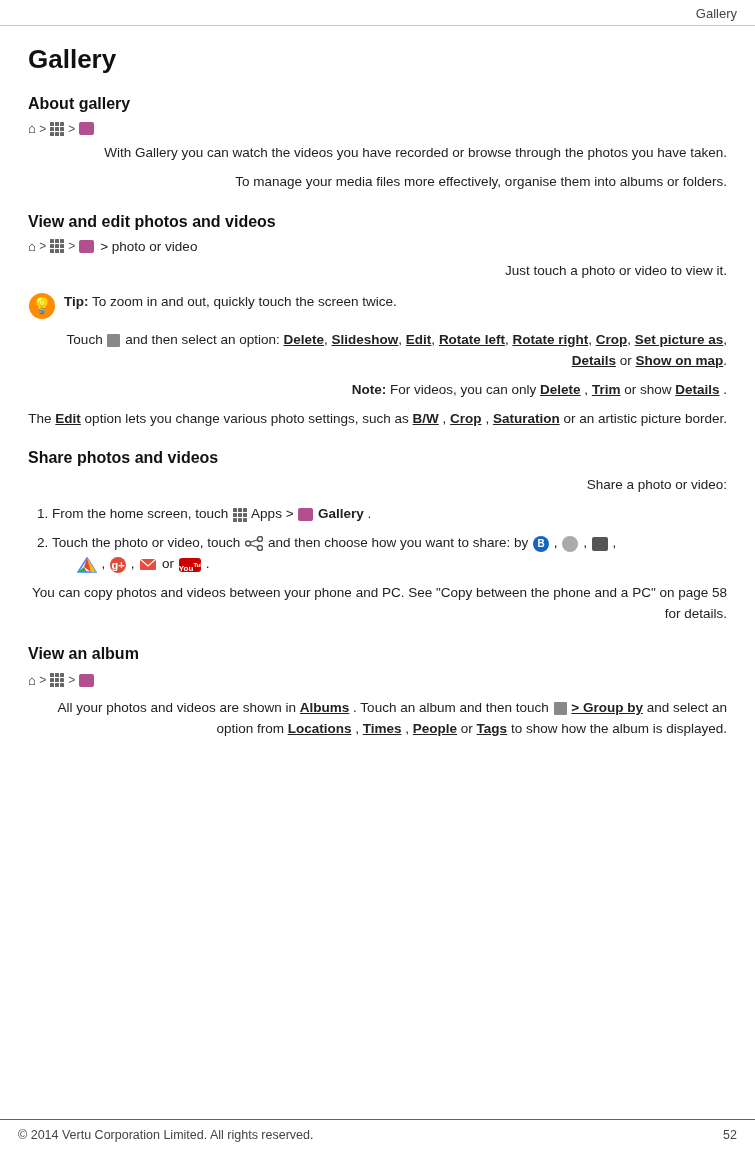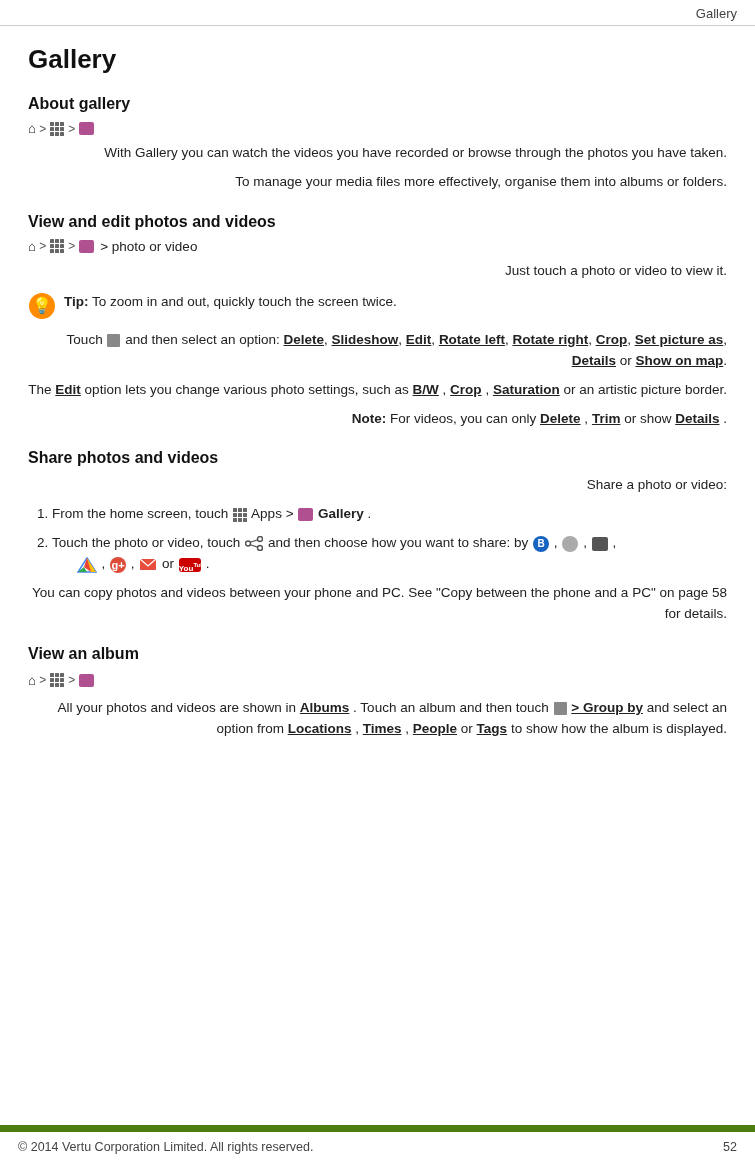--- a/index.html
+++ b/index.html
@@ -150,24 +150,24 @@
       display: inline-block;
       width: 13px;
       height: 13px;
       background: #888;
       border-radius: 1px;
       vertical-align: middle;
       margin: 0 1px;
     }
     .footer {
       position: absolute;
-      bottom: 0;
+      bottom: 12px;
       left: 0;
       right: 0;
-      border-top: 7px solid #4d7c0f;
+      border-top: 1px solid #4d7c0f;
       padding: 8px 18px;
       display: flex;
       justify-content: space-between;
       font-size: 12.5px;
       color: #444;
     }
     .note-label { font-weight: bold; }
     
     .grid-icon {
       display: inline-grid;
@@ -265,40 +265,40 @@
       <span class="bold-underline">Rotate left</span><span>, </span>
       <span class="bold-underline">Rotate right</span><span>, </span>
       <span class="bold-underline">Crop</span><span>, </span>
       <span class="bold-underline">Set picture as</span><span>, </span>
       <span class="bold-underline">Details</span>
       <span> or </span>
       <span class="bold-underline">Show on map</span><span>.</span>
     </p>
 
     <p class="paragraph">
+      <span class="note-label">Note:</span>
+      <span> For videos, you can only </span>
+      <span class="bold-underline">Delete</span>
+      <span>, </span>
+      <span class="bold-underline">Trim</span>
+      <span> or show </span>
+      <span class="bold-underline">Details</span>
+      <span>.</span>
+    </p>
+
+    <p class="paragraph">
       <span>The </span>
       <span class="bold-underline">Edit</span>
       <span> option lets you change various photo settings, such as </span>
       <span class="bold-underline">B/W</span>
       <span>, </span>
       <span class="bold-underline">Crop</span>
       <span>, </span>
       <span class="bold-underline">Saturation</span>
       <span> or an artistic picture border.</span>
-    </p>
-
-    <p class="paragraph">
-      <span class="note-label">Note:</span>
-      <span> For videos, you can only </span>
-      <span class="bold-underline">Delete</span>
-      <span>, </span>
-      <span class="bold-underline">Trim</span>
-      <span> or show </span>
-      <span class="bold-underline">Details</span>
-      <span>.</span>
     </p>
   </div>
 
   <div class="section-gap">
     <h2 class="section-title">Share photos and videos</h2>
     <p class="paragraph">Share a photo or video:</p>
     <ol>
       <li>
         <span>From the home screen, touch </span>
         <span class="grid-icon">

